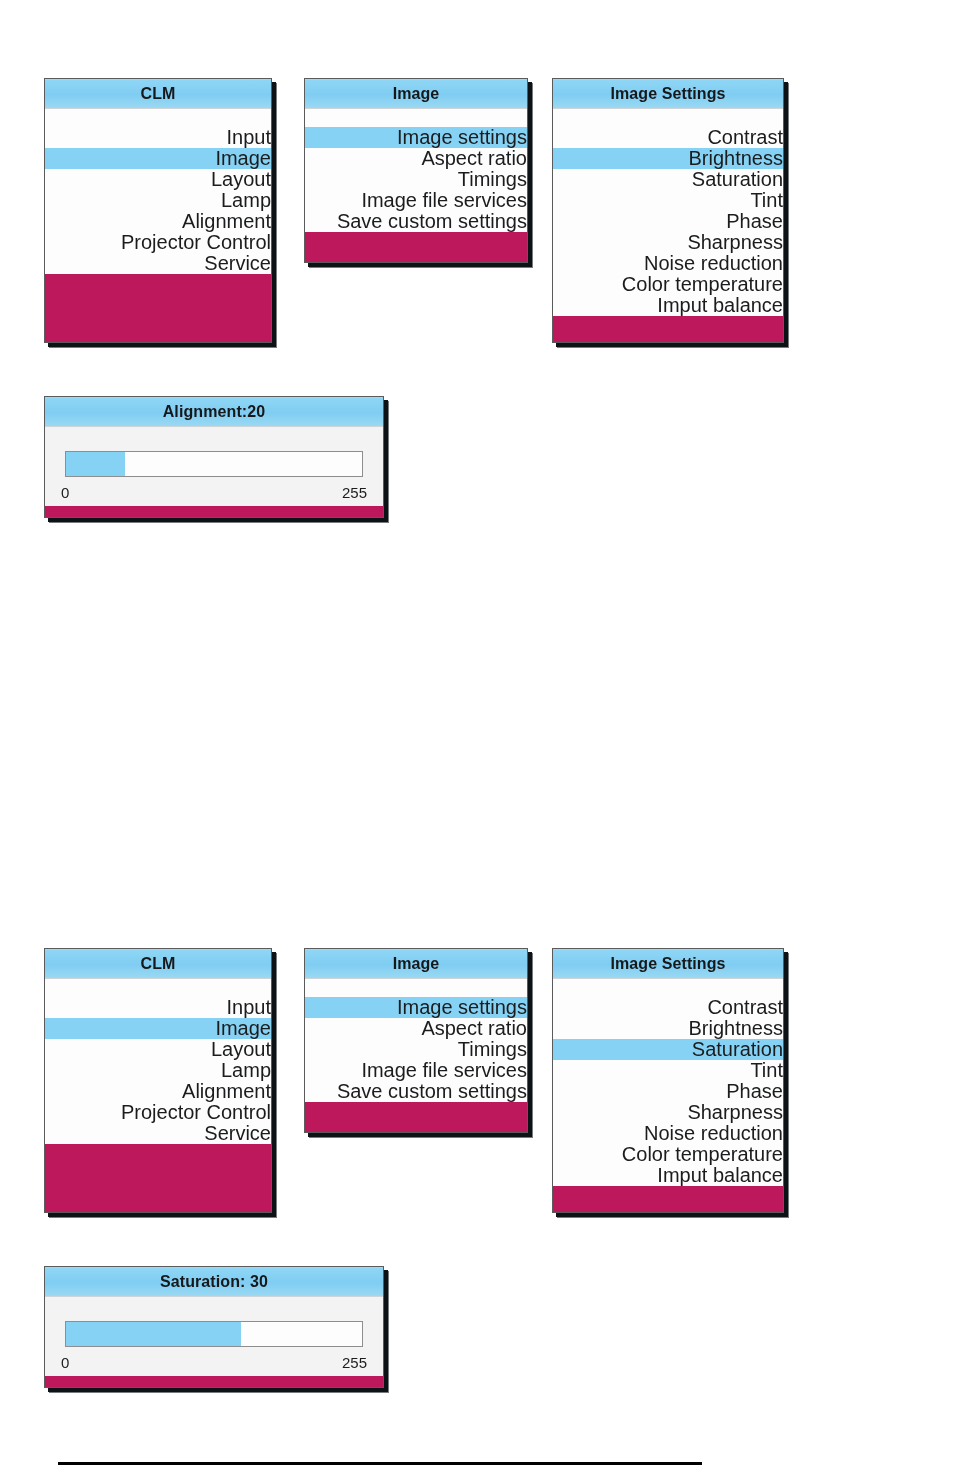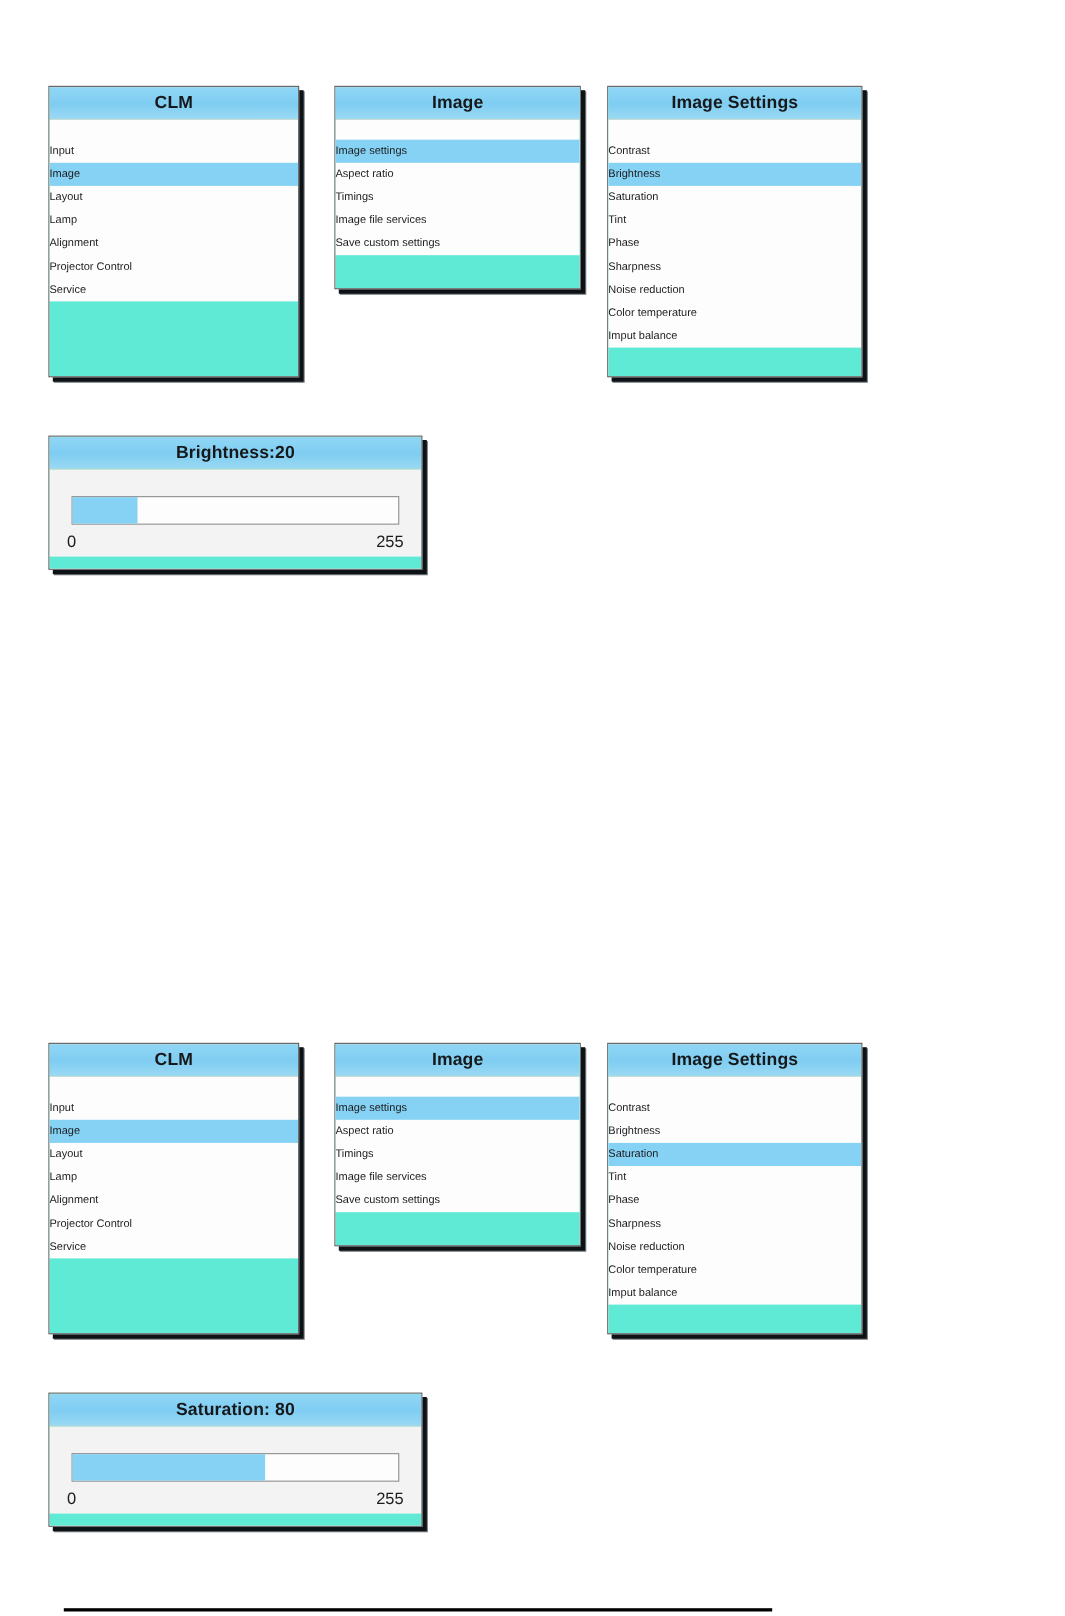--- a/index.html
+++ b/index.html
@@ -31,21 +31,21 @@
     background: #fcfcfc;
     border: 1px solid #5b5b5b;
     box-sizing: border-box;
     box-shadow: 4px 4px 0 0 #0c1216, 5px 5px 0 0 rgba(8,14,18,0.55);
     overflow: hidden;
   }
   .osd-inner {
     position: relative;
     width: 100%;
     height: 100%;
-    background: #5eead4;
+    background: #be185d;
     box-sizing: border-box;
     border-top: 1px solid #9fd8ef;
   }
 
   .osd-title {
     height: 28px;
     line-height: 28px;
     text-align: center;
     font-size: 16px;
     font-weight: bold;
@@ -61,22 +61,22 @@
     background: #fdfdfd;
   }
 
   .osd-spacer {
     height: 16px;
   }
 
   .osd-item {
     height: 21px;
     line-height: 21px;
-    text-align: left;
-    font-size: 10px;
+    text-align: right;
+    font-size: 20px;
     color: #1b1c1e;
     white-space: nowrap;
   }
   .osd-item.selected {
     background: #86d2f4;
   }
 
   
   .osd-slider-body {
     position: relative;
@@ -171,21 +171,21 @@
             <div class="osd-item">Phase</div>
             <div class="osd-item">Sharpness</div>
             <div class="osd-item">Noise reduction</div>
             <div class="osd-item">Color temperature</div>
             <div class="osd-item">Imput balance</div>
           </div>
         </div>
       </div>
       <div class="osd" style="left: 44px; top: 396px; width: 340px; height: 122px;">
         <div class="osd-inner">
-          <div class="osd-title">Brightness:20</div>
+          <div class="osd-title">Alignment:20</div>
           <div class="osd-slider-body">
             <div class="track">
               <div class="track-fill" style="width: 20%;"></div>
             </div>
             <div class="scale">
               <span class="scale-min">0</span>
               <span class="scale-max">255</span>
             </div>
           </div>
         </div>
@@ -230,21 +230,21 @@
             <div class="osd-item">Phase</div>
             <div class="osd-item">Sharpness</div>
             <div class="osd-item">Noise reduction</div>
             <div class="osd-item">Color temperature</div>
             <div class="osd-item">Imput balance</div>
           </div>
         </div>
       </div>
       <div class="osd" style="left: 44px; top: 1266px; width: 340px; height: 122px;">
         <div class="osd-inner">
-          <div class="osd-title">Saturation: 80</div>
+          <div class="osd-title">Saturation: 30</div>
           <div class="osd-slider-body">
             <div class="track">
               <div class="track-fill" style="width: 59%;"></div>
             </div>
             <div class="scale">
               <span class="scale-min">0</span>
               <span class="scale-max">255</span>
             </div>
           </div>
         </div>

